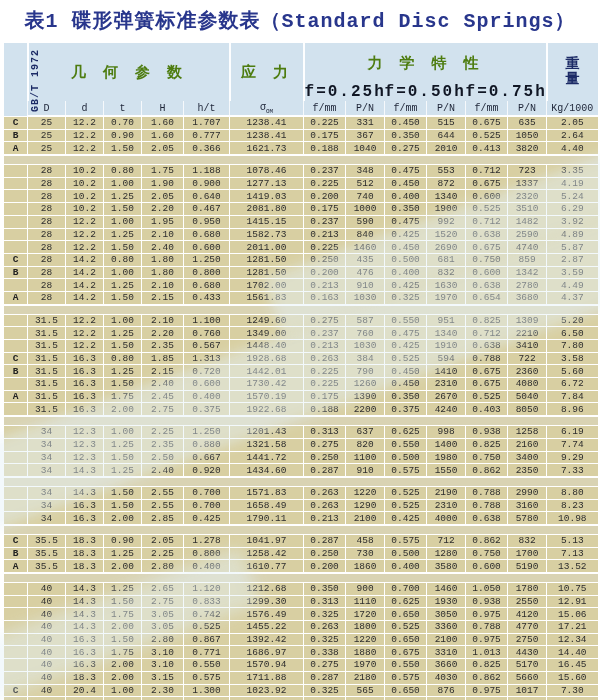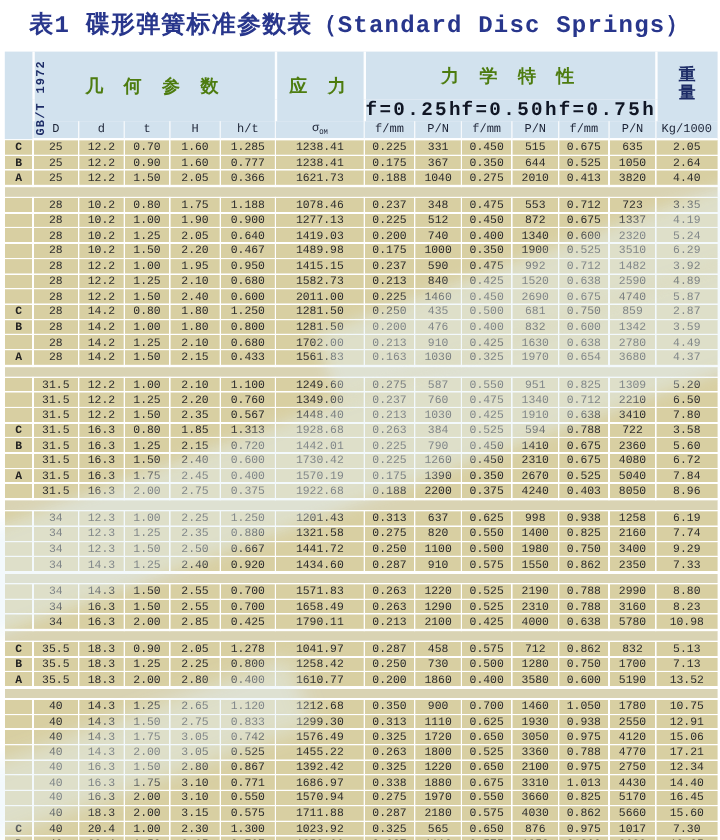--- a/index.html
+++ b/index.html
@@ -87,21 +87,21 @@
         <th>Kg/1000</th>
       </tr>
     </thead>
     <tbody id="tbody">
         <tr>
           <td class="cat">C</td>
           <td>25</td>
           <td>12.2</td>
           <td>0.70</td>
           <td>1.60</td>
-          <td>1.285</td>
+          <td>1.707</td>
           <td>1238.41</td>
           <td>0.225</td>
           <td>331</td>
           <td>0.450</td>
           <td>515</td>
           <td>0.675</td>
           <td>635</td>
           <td>2.05</td>
         </tr>
         <tr>
@@ -187,21 +187,21 @@
           <td>2320</td>
           <td>5.24</td>
         </tr>
         <tr>
           <td class="cat"></td>
           <td>28</td>
           <td>10.2</td>
           <td>1.50</td>
           <td>2.20</td>
           <td>0.467</td>
-          <td>1489.98</td>
+          <td>2081.80</td>
           <td>0.175</td>
           <td>1000</td>
           <td>0.350</td>
           <td>1900</td>
           <td>0.525</td>
           <td>3510</td>
           <td>6.29</td>
         </tr>
         <tr>
           <td class="cat"></td>

